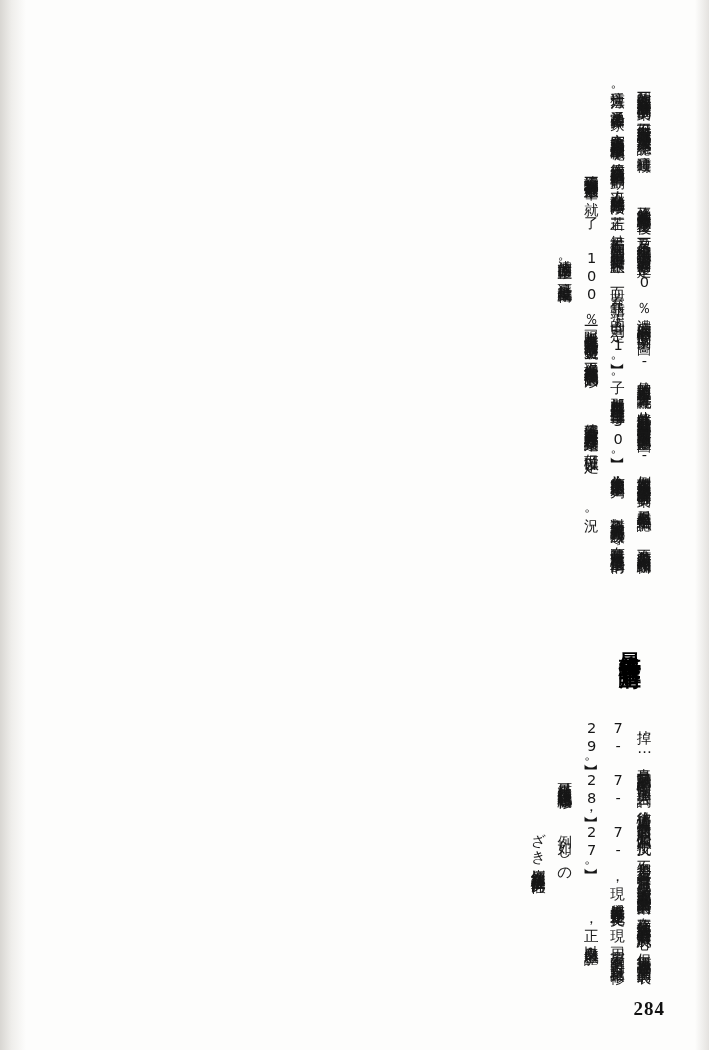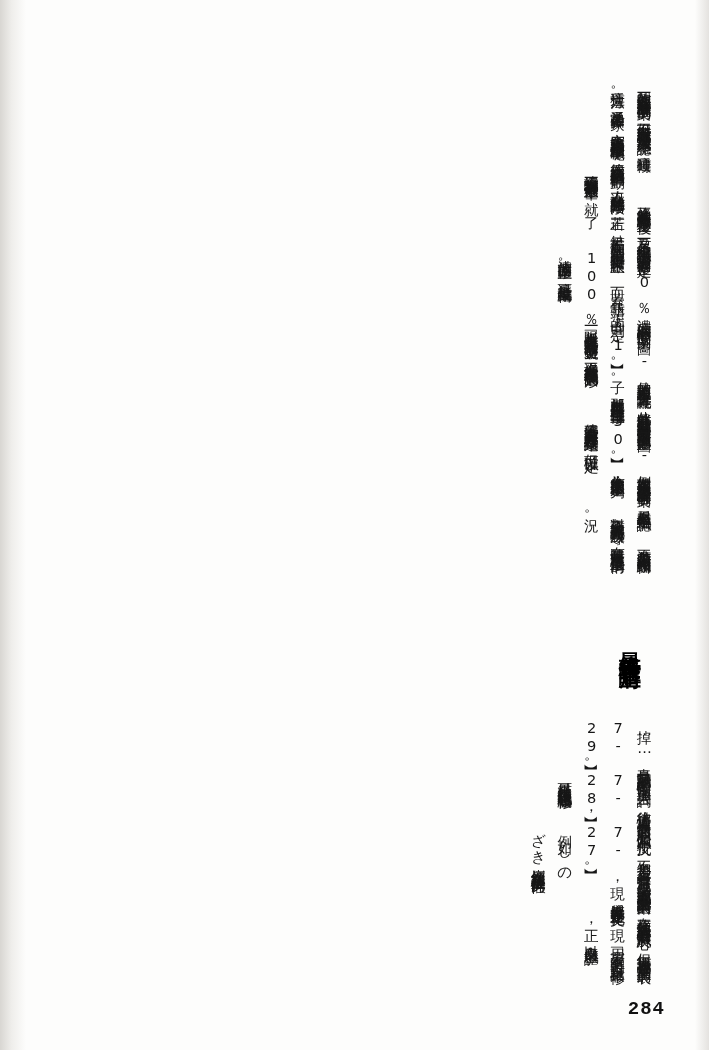--- a/index.html
+++ b/index.html
@@ -90,21 +90,21 @@
   }
 
   #page-number {
     position: absolute;
     right: 44px;
     bottom: 30px;
     font-size: 19px;
     font-weight: bold;
     letter-spacing: 1px;
     color: #111111;
-    font-family: Liberation Mono, monospace;
+    font-family: Liberation Serif, serif;
   }
 </style>
 </head>
 <body>
 
 <div id="page">
 
   <div id="text-block">
 
     <div class="col">是出於玩心，但無論何者都是利用修正的表現。用寫著「有害」的對話框來修正，以自虐又戲謔</div>

